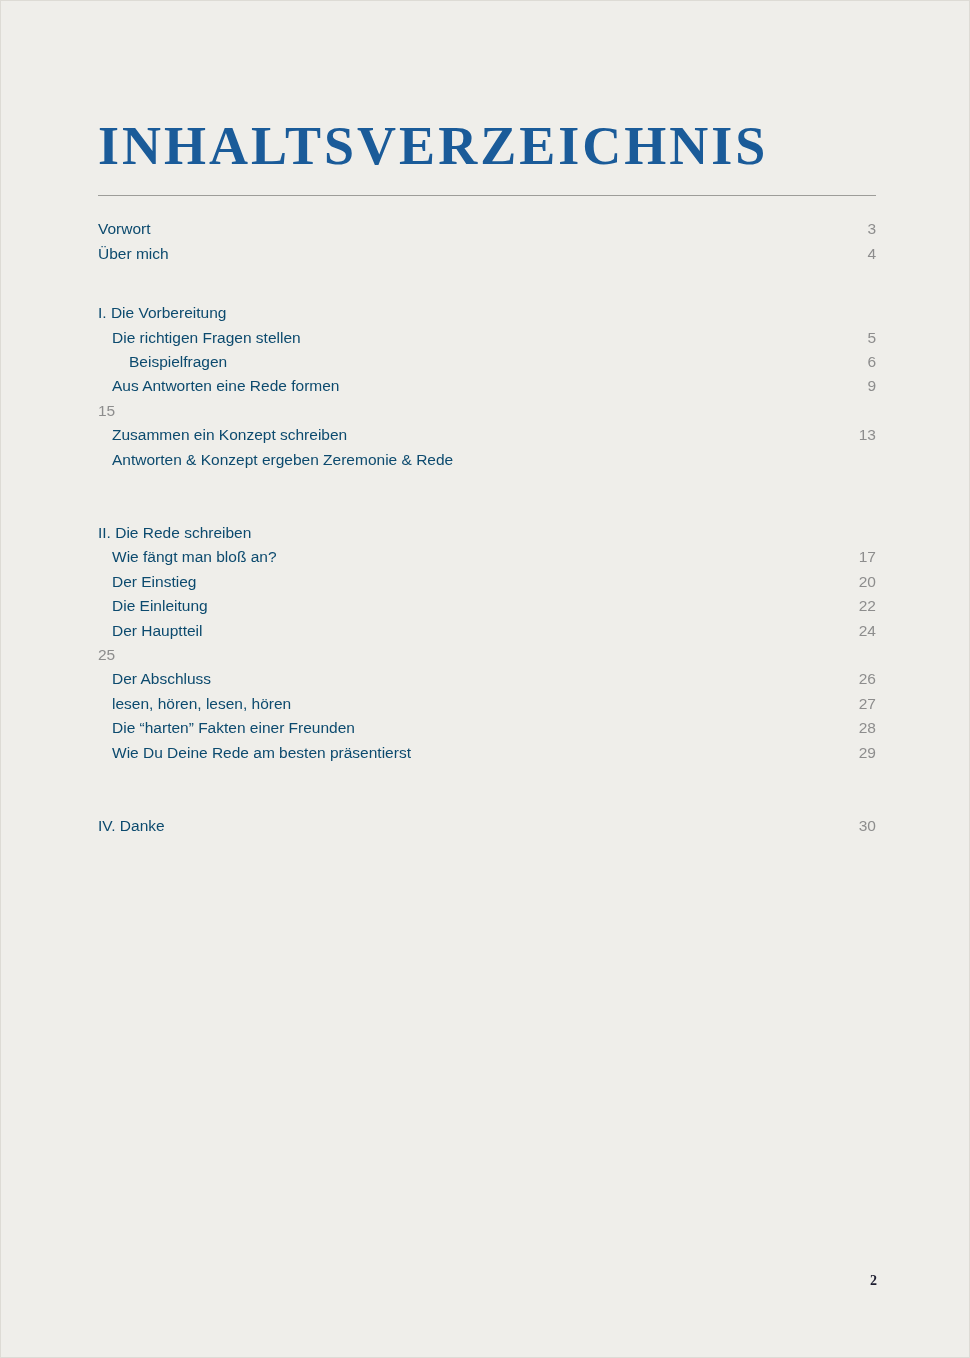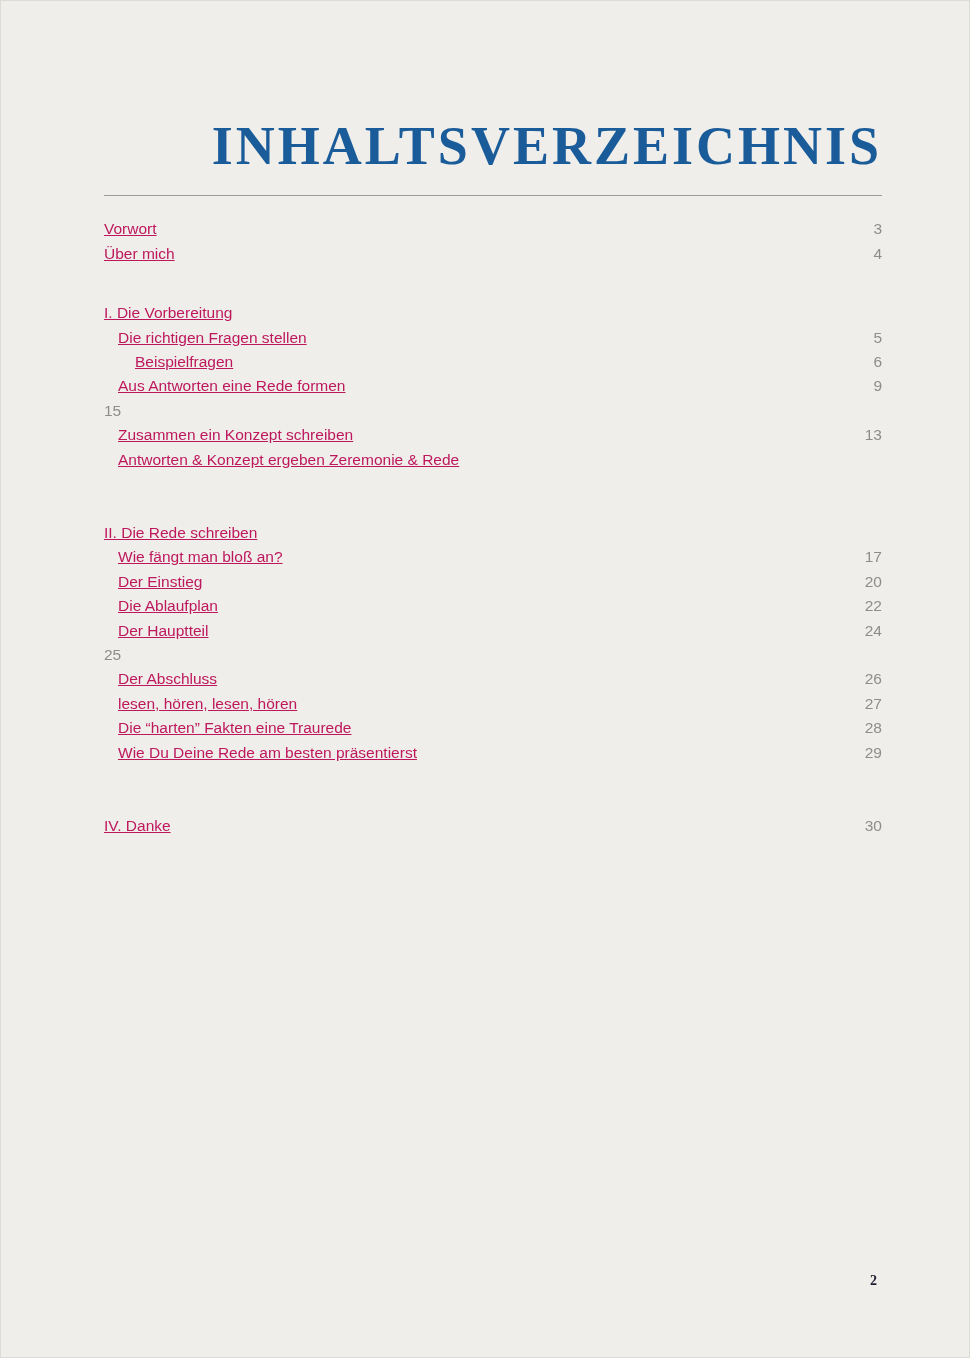--- a/index.html
+++ b/index.html
@@ -13,24 +13,23 @@
     overflow: hidden;
   }
   .page {
     position: absolute;
     inset: 0;
     border: 1px solid #dddbd5;
     box-sizing: border-box;
   }
   .content {
     position: absolute;
-    left: 103px;
+    left: 97px;
     top: 116px;
     width: 778px;
-    text-align: right;
   }
   h1.doc-title {
     font-family: "Liberation Serif", serif;
     font-weight: 700;
     font-size: 54px;
     letter-spacing: 3px;
     color: #1a5b99;
     margin: 0 0 20px 0;
     line-height: 1.08;
     white-space: nowrap;
@@ -42,21 +41,21 @@
   }
   .toc {
     font-size: 15.5px;
   }
   .toc-row {
     display: flex;
     justify-content: space-between;
     align-items: baseline;
     line-height: 24.4px;
   }
-  .toc-row .label { color: #be185d; text-decoration: underline; }
+  .toc-row .label { color: #0c4a6e; }
   .toc-row .pagenum { color: #8d8d8d; }
   .indent-1 .label { padding-left: 14px; }
   .indent-2 .label { padding-left: 31px; }
   .gap-1 { margin-top: 35px; }
   .gap-2 { margin-top: 49px; }
   .footer-pagenum {
     position: absolute;
     right: 92px;
     bottom: 68px;
     font-family: "Liberation Serif", serif;
@@ -114,40 +113,40 @@
   </div>
         <div class="toc-row indent-1">
     <span class="label">Wie fängt man bloß an?</span>
     <span class="pagenum">17</span>
   </div>
         <div class="toc-row indent-1">
     <span class="label">Der Einstieg</span>
     <span class="pagenum">20</span>
   </div>
         <div class="toc-row indent-1">
-    <span class="label">Die Ablaufplan</span>
+    <span class="label">Die Einleitung</span>
     <span class="pagenum">22</span>
   </div>
         <div class="toc-row indent-1">
     <span class="label">Der Hauptteil</span>
     <span class="pagenum">24</span>
   </div>
         <div class="toc-row indent-1">
     <span class="pagenum">25</span>
   </div>
         <div class="toc-row indent-1">
     <span class="label">Der Abschluss</span>
     <span class="pagenum">26</span>
   </div>
         <div class="toc-row indent-1">
     <span class="label">lesen, hören, lesen, hören</span>
     <span class="pagenum">27</span>
   </div>
         <div class="toc-row indent-1">
-    <span class="label">Die “harten” Fakten eine Traurede</span>
+    <span class="label">Die “harten” Fakten einer Freunden</span>
     <span class="pagenum">28</span>
   </div>
         <div class="toc-row indent-1">
     <span class="label">Wie Du Deine Rede am besten präsentierst</span>
     <span class="pagenum">29</span>
   </div>
         <div class="toc-row gap-2">
     <span class="label">IV. Danke</span>
     <span class="pagenum">30</span>
   </div>

